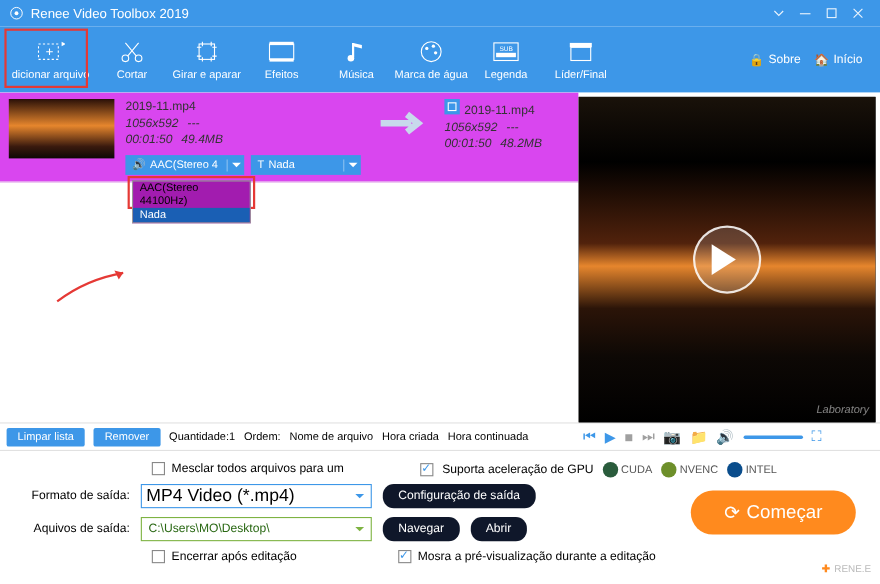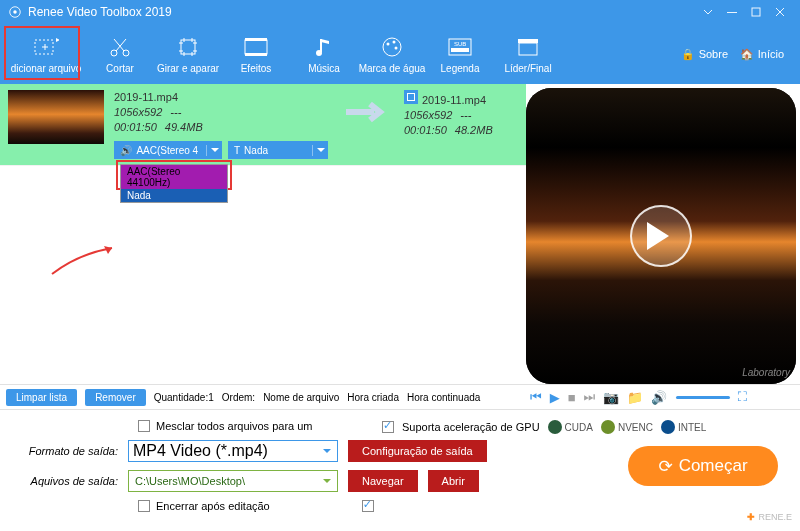--- a/index.html
+++ b/index.html
@@ -14,42 +14,42 @@
 .tool { display: flex; flex-direction: column; align-items: center; justify-content: center; width: 68px; height: 56px; color: #fff; font-size: 10px; cursor: pointer; }
 .tool-icon { width: 26px; height: 26px; margin-bottom: 3px; display:flex; align-items:center; justify-content:center; color:#fff; }
 .tool:first-child { width: 80px; }
 .highlight-box { position: absolute; border: 2px solid #e53935; pointer-events: none; }
 .hl1 { left: 4px; top: 26px; width: 76px; height: 54px; }
 .toolbar-right { margin-left: auto; display: flex; align-items: center; gap: 12px; color: #fff; font-size: 11px; padding-right: 10px; }
 .tr-item { display: flex; align-items: center; gap: 4px; cursor: pointer; }
 
 .workarea { display: flex; height: 300px; }
 .filelist { flex: 1; overflow: hidden; position: relative; }
-.file-row { display: flex; align-items: flex-start; padding: 6px 8px; background: #86efac; border-bottom: 1px solid #f2f2f2; position: relative; }
+.file-row { display: flex; align-items: flex-start; padding: 6px 8px; background: #d946ef; border-bottom: 1px solid #f2f2f2; position: relative; }
 .thumb { width: 96px; height: 54px; background: linear-gradient(#2a1008 0%, #e6862d 45%, #3a1a0e 80%, #0d0805 100%); margin-right: 10px; }
 .file-col { display: flex; flex-direction: column; font-size: 11px; line-height: 15px; color: #333; }
 .file-col .line { display: flex; gap: 8px; font-style: italic; }
 .arrow-convert { width: 56px; margin: 10px 10px 0; display:flex; align-items:center; justify-content:center; }
 .arrow-convert svg { width: 48px; height: 24px; }
 .out-icon { width:14px; height:14px; background:#3d97e8; display:inline-block; margin-right:4px; position:relative; }
 .out-icon::after{content:"";position:absolute;inset:3px;border:1px solid #fff;}
 .dropdown-row { margin-top: 6px; display: flex; gap: 6px; }
 .dd { display:flex; align-items:center; height:18px; background:#3d97e8; color:#fff; font-size:10px; cursor:pointer; }
 .dd-main{ flex:1; padding:0 6px; display:flex; align-items:center; gap:4px;}
 .dd-caret{ width:16px; border-left:1px solid rgba(255,255,255,.4); display:flex; align-items:center; justify-content:center;}
 .dd-caret::after{content:"";border:4px solid transparent;border-top-color:#fff;margin-top:3px;}
 .dd.audio{width:108px;}
 .dd.subtitle{width:100px;}
 .dd-list { position:absolute; left:120px; top:80px; width:108px; background:#a21caf; border:1px solid #999; font-size:10px; z-index:5;}
 .dd-list div{ padding:1px 6px; cursor:pointer;}
 .dd-list .sel{ background:#1a5fb4; color:#fff;}
 .hl2 { position:absolute; left:116px; top:76px; width:116px; height:30px; border:2px solid #e53935; pointer-events:none;}
 .arrow-annot { position:absolute; pointer-events:none; }
 
-.preview { width: 270px; background: #000; margin: 4px 4px 0 0; position: relative; overflow:hidden;border-radius:25px; }
+.preview { width: 270px; background: #000; margin: 4px 4px 0 0; position: relative; overflow:hidden; }
 .preview-img { position:absolute; inset:0; background: linear-gradient(#1a120a 0%, #000 20%, #51220c 45%, #e6862d 52%, #2b1408 65%, #0d0805 80%, #000 100%); }
 .play-btn { position:absolute; left:50%; top:50%; width:62px; height:62px; margin:-31px 0 0 -31px; border-radius:50%; background:rgba(255,255,255,.15); border:2px solid rgba(255,255,255,.85); display:flex; align-items:center; justify-content:center; cursor:pointer;}
 .play-btn::after{content:"";border:14px solid transparent;border-left:22px solid #fff;margin-left:8px;}
 .watermark { position:absolute; right:6px; bottom:6px; color:rgba(255,255,255,.5); font-size:10px; font-style:italic;}
 
 .midbar { display:flex; align-items:center; height:26px; padding:0 6px; font-size:10px; border-top:1px solid #e1e1e1; border-bottom:1px solid #e1e1e1; gap:8px;}
 .btn-sm{ background:#3d97e8; color:#fff; padding:3px 10px; border-radius:2px; cursor:pointer;}
 .midbar .spacer{flex:1;}
 .player-ctrl{ display:flex; align-items:center; gap:8px; width:270px; padding:0 6px;}
 .pc{ color:#3d97e8; cursor:pointer; font-size:13px;}
@@ -58,26 +58,26 @@
 
 .bottom { padding:10px 12px 6px; font-size:11px; position:relative;}
 .chk-row{ display:flex; align-items:center; gap:6px; margin-bottom:8px; margin-left:126px;}
 .chk-row.second{ margin-left:126px; justify-content:flex-start;}
 .gpu-row{ position:absolute; left:382px; top:10px; display:flex; align-items:center; gap:8px;}
 .gpu-badge{ display:flex; align-items:center; gap:3px; font-size:10px; color:#555;}
 .gpu-dot{ width:14px; height:14px; border-radius:50%; background:#2a5c3c;}
 .gpu-dot.n{ background:#6d8f2a;}
 .gpu-dot.i{ background:#0a4d8c;}
 .form-row{ display:flex; align-items:center; margin-bottom:8px;}
-.form-label{ width:116px; text-align:right; padding-right:10px;font-style:italic;}
+.form-label{ width:116px; text-align:right; padding-right:10px;}
 .select-box{ width:210px; height:22px; border:1px solid #3d97e8; display:flex; align-items:center; padding:0 4px; font-size:16px; position:relative; cursor:pointer;}
 .select-box::after{content:"";position:absolute;right:6px;top:8px;border:4px solid transparent;border-top-color:#3d97e8;}
 .path-box{ width:210px; height:22px; border:1px solid #7eb342; display:flex; align-items:center; padding:0 6px; font-size:11px; color:#2a6814; position:relative;}
 .path-box::after{content:"";position:absolute;right:6px;top:8px;border:4px solid transparent;border-top-color:#7eb342;}
-.btn-mid{ background:#b91c1c; color:#fff; height:22px; padding:0 14px; display:flex; align-items:center; border-radius:0; font-size:11px; cursor:pointer; margin-left:10px;}
+.btn-mid{ background:#0f172a; color:#fff; height:22px; padding:0 14px; display:flex; align-items:center; border-radius:10px; font-size:11px; cursor:pointer; margin-left:10px;}
 .btn-go{ position:absolute; right:22px; top:36px; width:150px; height:40px; background:#ff8a1e; border-radius:20px; display:flex; align-items:center; justify-content:center; color:#fff; font-size:17px; font-weight:500; cursor:pointer; gap:6px;}
 .brand{ position:absolute; right:8px; bottom:4px; font-size:9px; color:#bbb; display:flex; align-items:center; gap:4px;}
 .chk{ width:12px; height:12px; border:1px solid #888; display:inline-block; position:relative;}
 .chk.checked::after{content:"✓"; position:absolute; left:0; top:-3px; color:#3d97e8; font-size:11px;}
 </style>
 </head>
 <body>
 
 <div class="titlebar">
   <span class="titlebar-icon">
@@ -324,20 +324,21 @@
         <span>C:\Users\MO\Desktop\</span>
       </div>
     <span class="btn-mid">Navegar</span>
     <span class="btn-mid">Abrir</span>
   </div>
   <div class="chk-row second">
     <span class="chk"></span>
     <span>Encerrar após editação</span>
     <span style="width:80px"></span>
     <span class="chk checked"></span>
+    <span>Mosra a pré-visualização durante a editação</span>
   </div>
   <div class="btn-go">
     <span>⟳</span>
     <span>Começar</span>
   </div>
   <div class="brand">
     <span style="color:#ff8a1e;font-weight:bold">✚</span>
       <span>RENE.E</span>
   </div>
 </div>

